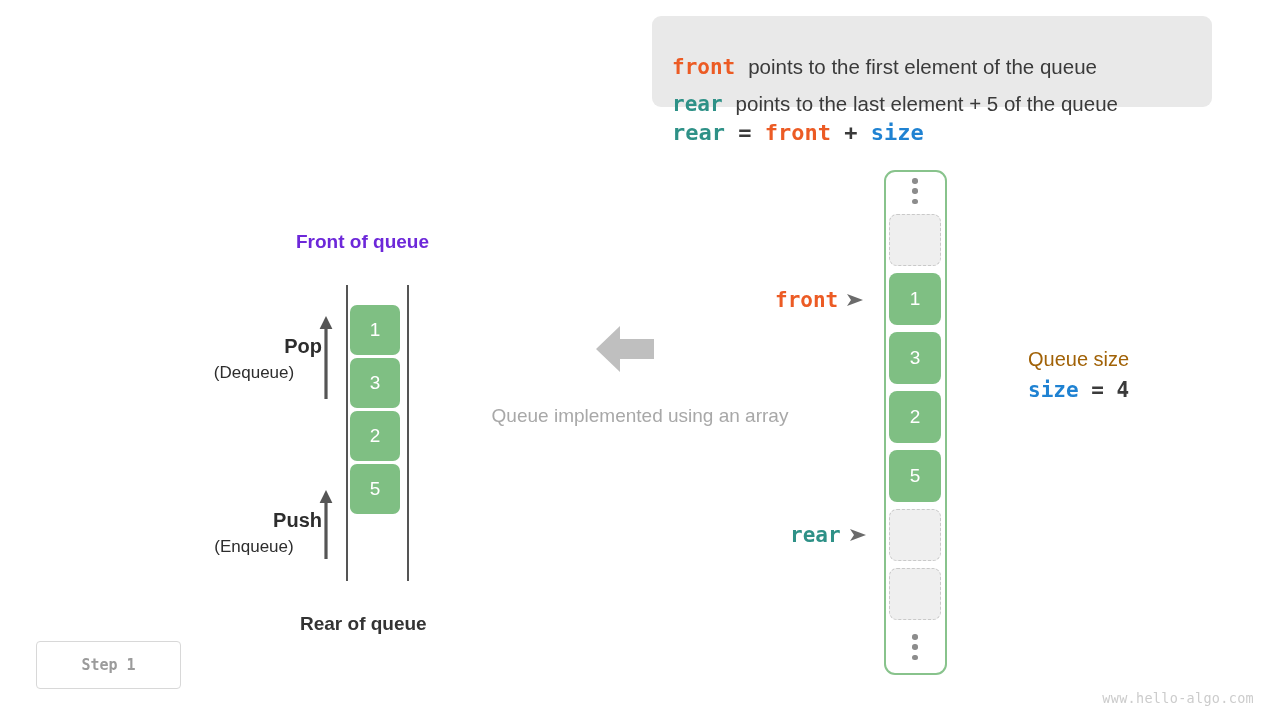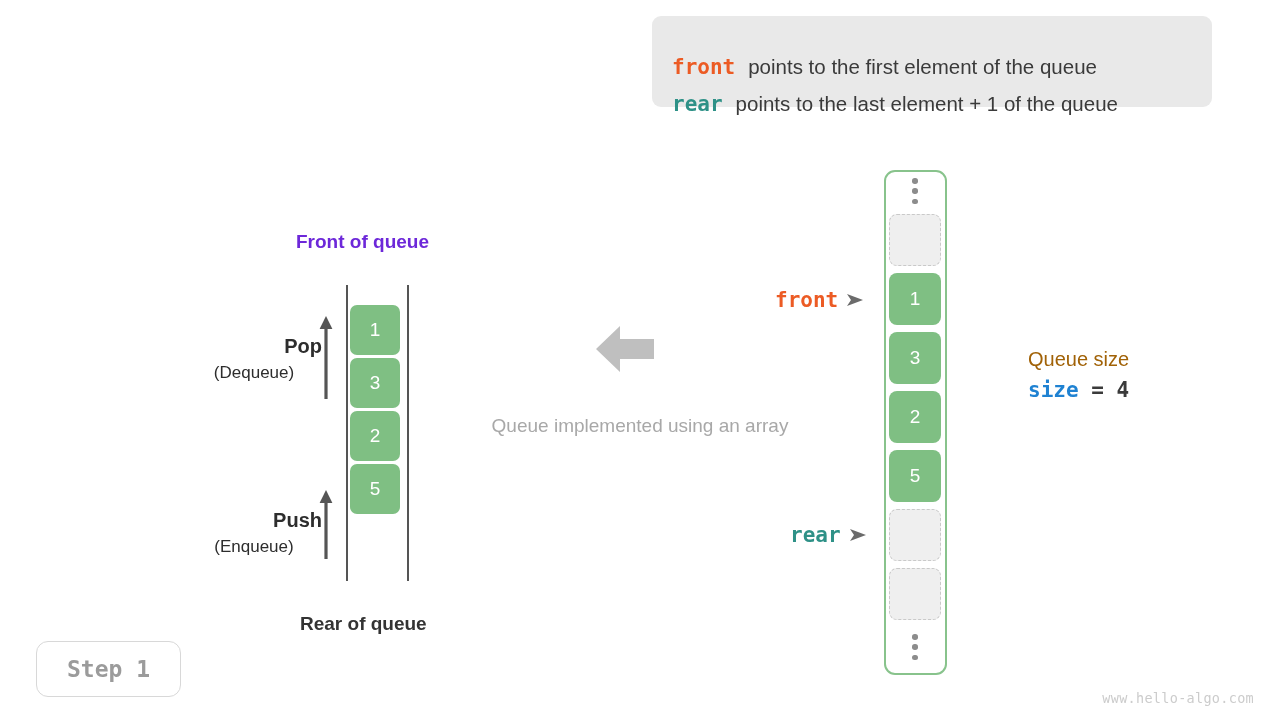--- a/index.html
+++ b/index.html
@@ -136,21 +136,21 @@
 
   
   .big-arrow {
     position: absolute;
     left: 596px;
     top: 324px;
   }
   .center-caption {
     position: absolute;
     left: 455px;
-    top: 415px;
+    top: 405px;
     width: 370px;
     text-align: center;
     font-size: 19px;
     color: #a8a8a8;
     white-space: nowrap;
   }
 
   
   .array-container {
     position: absolute;
@@ -233,30 +233,30 @@
     line-height: 32px;
     color: #3a3a3a;
   }
 
   
   .step-badge {
     position: absolute;
     left: 36px;
     top: 641px;
     width: 145px;
-    height: 56px;
+    height: 48px;
     border: 1.4px solid #d8d8d8;
-    border-radius: 12px;
+    border-radius: 4px;
     box-sizing: border-box;
     display: flex;
     align-items: center;
     justify-content: center;
     font-family: "DejaVu Sans Mono", monospace;
     font-weight: bold;
-    font-size: 23px;
+    font-size: 15px;
     color: #9b9b9b;
     background: #ffffff;
   }
   .watermark {
     position: absolute;
     right: 26px;
     bottom: 14px;
     font-family: "DejaVu Sans Mono", monospace;
     font-size: 13.5px;
     color: #cccccc;
@@ -268,24 +268,27 @@
 
 <div class="stage">
 
   <div class="legend-box">
     <div class="legend-line">
       <span class="kw kw-front">front</span>
       <span class="legend-text">points to the first element of the queue</span>
     </div>
     <div class="legend-line">
       <span class="kw kw-rear">rear</span>
-      <span class="legend-text">points to the last element + 1 of the queue</span>
+      <span class="legend-text">points to the last element + 5 of the queue</span>
     </div>
   </div>
 
+  <div class="formula">
+    <span class="kw-rear">rear</span><span class="op">&nbsp;</span><span class="op">=</span><span class="op">&nbsp;</span><span class="kw-front">front</span><span class="op">&nbsp;</span><span class="op">+</span><span class="op">&nbsp;</span><span class="kw-size">size</span>
+  </div>
 
   <div class="label-front-of-queue">Front of queue</div>
   <div class="label-rear-of-queue">Rear of queue</div>
 
   <div class="rail rail-left"></div>
   <div class="rail rail-right"></div>
 
   <div class="stack-cell" style="top:305px">1</div>
   <div class="stack-cell" style="top:358px">3</div>
   <div class="stack-cell" style="top:411px">2</div>

